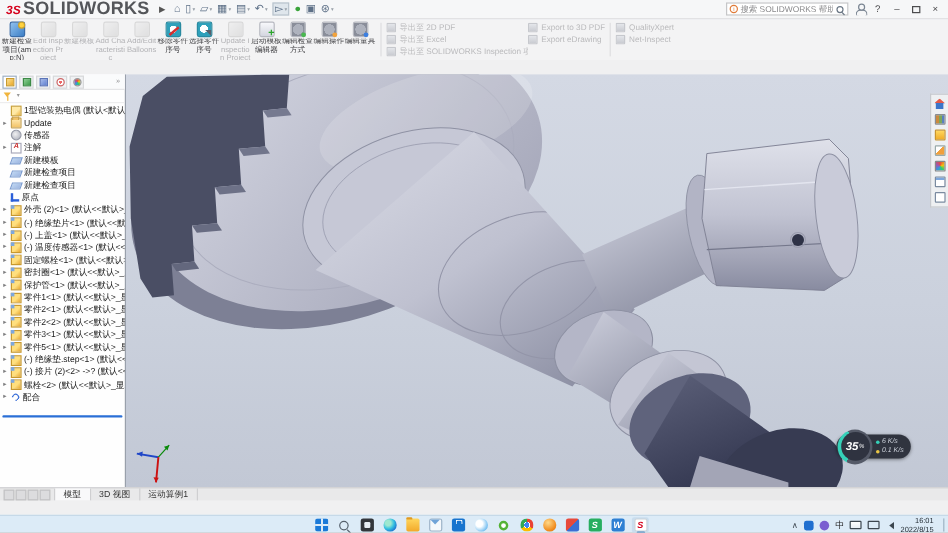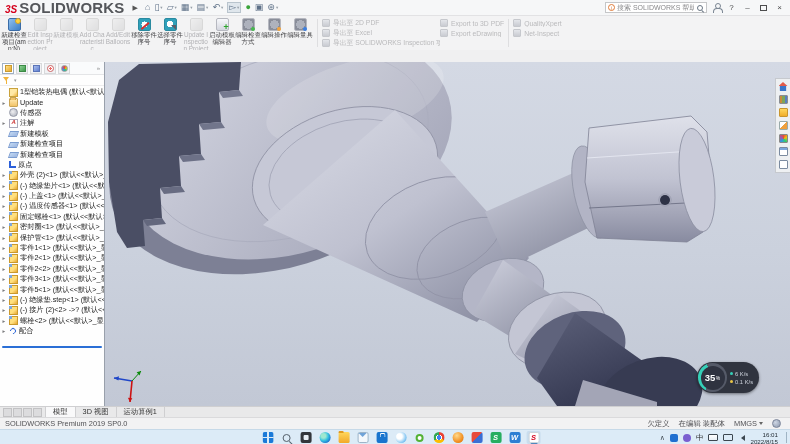--- a/index.html
+++ b/index.html
@@ -119,22 +119,22 @@
   .tpi{height:13px;display:flex;align-items:center;justify-content:center;}
   .tpi i{width:9px;height:9px;display:block;border-radius:1px;}
   .tp-home{background:linear-gradient(#e25b4a 45%,#3b76c9 45%);clip-path:polygon(50% 0,100% 45%,85% 45%,85% 100%,15% 100%,15% 45%,0 45%);}
   .tp-design-library{background:linear-gradient(90deg,#c98a3e 33%,#7da65a 33% 66%,#5a7fc0 66%);border:1px solid #8a8d92;}
   .tp-file-explorer{background:linear-gradient(#ffd75e,#f0ad2a);border:1px solid #c9952e;}
   .tp-view-palette{background:linear-gradient(135deg,#fff 45%,#f0a03c 45%);border:1px solid #9aa;}
   .tp-appearances{background:conic-gradient(#e74c3c,#f1c40f,#2ecc71,#3498db,#9b59b6,#e74c3c);border-radius:50%;border:1px solid #888;}
   .tp-custom-properties{background:linear-gradient(#7da7dd 30%,#fff 30%);border:1px solid #7b8ba0;}
   .tp-forum{background:#fff;border:1px solid #7b8ba0;border-radius:2px 2px 2px 0;}
   .triad{position:absolute;left:3px;top:306px;}
-  .speedball{position:absolute;left:592px;top:300px;height:31px;display:flex;align-items:center;
-             background:#30343f;border-radius:16px;padding:1px 6px 1px 1px;box-shadow:0 1px 3px rgba(0,0,0,.45);}
+  .speedball{position:absolute;left:592px;top:300px;height:20px;display:flex;align-items:center;
+             background:#30343f;border-radius:16px;padding:1px 6px 1px 1px;box-shadow:0 1px 3px rgba(0,0,0,.45);font-style:italic;}
   .ballc{position:relative;width:29px;height:29px;border-radius:50%;flex:none;
          background:conic-gradient(from 210deg,#35d0b8 0 126deg,#555a68 126deg 360deg);}
   .ballc .inner{position:absolute;inset:2.5px;background:#2f3340;border-radius:50%;
                 display:flex;align-items:center;justify-content:center;color:#fff;}
   .ballc .num{font-size:9.5px;font-weight:bold;}
   .ballc .pct{font-size:5px;margin-left:.5px;}
   .bstats{margin-left:3px;display:flex;flex-direction:column;gap:2px;}
   .brow{display:flex;align-items:center;gap:2px;font-size:5.8px;color:#cdd2db;white-space:nowrap;}
   .dot{width:3px;height:3px;border-radius:50%;flex:none;}
   .dot.c1{background:#35d0b8;}.dot.c2{background:#e8c546;}
@@ -608,32 +608,20 @@
         <i></i>
         <i></i>
       </div>
     <div style="display:flex;" id="bottom-tabs" data-interactable="false">
         <div class="btab active" data-interactable="true">模型</div>
         <div class="btab" data-interactable="true">3D 视图</div>
         <div class="btab" data-interactable="true">运动算例1</div>
       </div>
   </div>
 
-  <div class="statusbar" data-interactable="false">
-    <span data-interactable="false">SOLIDWORKS Premium 2019 SP0.0</span>
-    <div class="sb-right" data-interactable="false">
-      <span data-interactable="false">欠定义</span>
-      <span data-interactable="false">在编辑 装配体</span>
-      <span class="sb-units" data-interactable="true">
-        <span data-interactable="false">MMGS</span>
-        <span class="sb-caret" data-interactable="false"></span>
-      </span>
-      <span class="sb-globe" data-interactable="true"></span>
-    </div>
-  </div>
 
   <div class="taskbar" data-interactable="false">
     <div class="tb-center" id="taskbar-icons" data-interactable="false">
         <span class="tbi" data-interactable="true">
           <i class="ti ti-start" data-interactable="false"></i>
         </span>
         <span class="tbi" data-interactable="true">
           <i class="ti ti-search" data-interactable="false"></i>
         </span>
         <span class="tbi" data-interactable="true">

